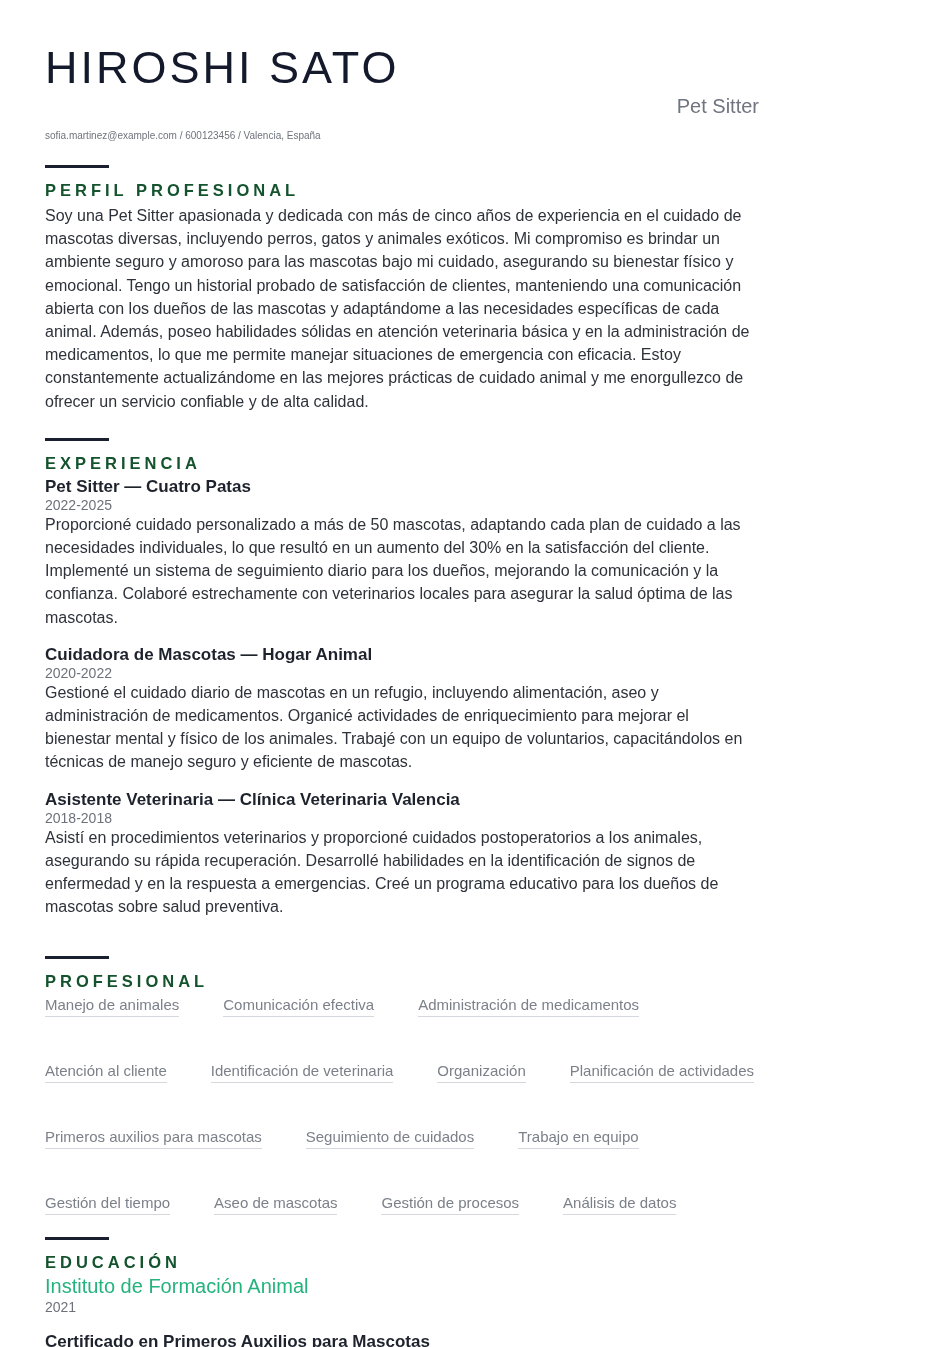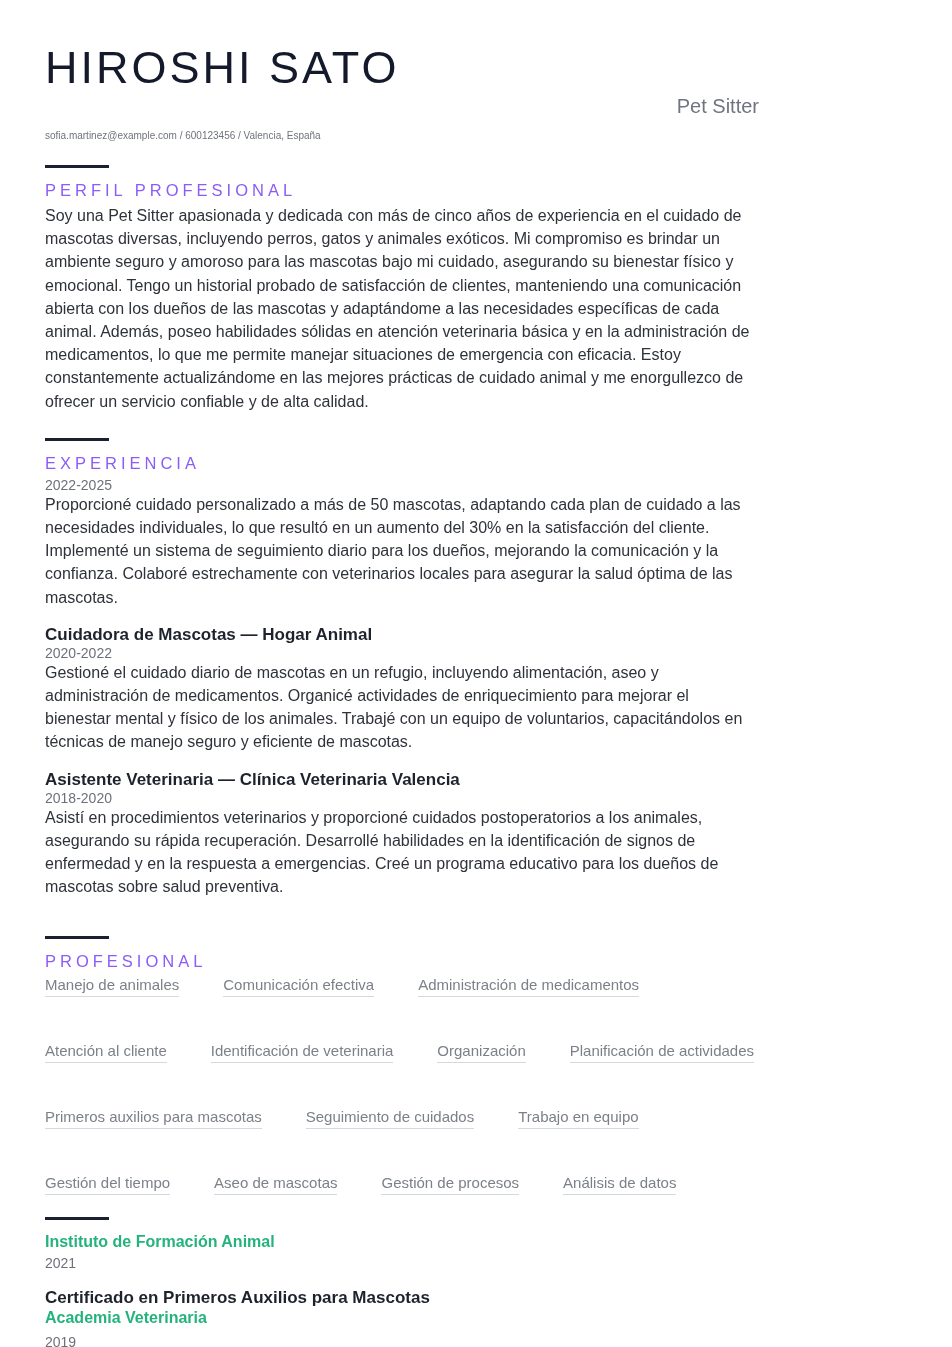--- a/index.html
+++ b/index.html
@@ -37,47 +37,46 @@
     }
     .section { margin-top: 0; }
     .rule {
       width: 64px;
       height: 3px;
       background: #1a2030;
       margin-bottom: 12px;
     }
     .section-title {
       font-size: 16.5px;
-      font-weight: 400;
+      font-weight: 700;
       letter-spacing: 4px;
-      color: #8b5cf6;
+      color: #14532d;
       line-height: 20px;
       margin-bottom: 4px;
     }
     .body-text {
       font-size: 16px;
       line-height: 23.2px;
       color: #2e323a;
     }
     .job-title, .edu-title {
       font-size: 17px;
       font-weight: 700;
       color: #1d222d;
       line-height: 20px;
     }
     .job-date, .edu-year {
       font-size: 14px;
       color: #6d717a;
       line-height: 16px;
     }
     .edu-inst {
-      font-size: 16px;
+      font-size: 20px;
       color: #25b37d;
       line-height: 20px;
-      font-weight: bold;
     }
     .job { margin-bottom: 16px; }
     .job:last-child { margin-bottom: 0; }
     .skills {
       display: flex;
       flex-wrap: wrap;
       column-gap: 13px;
       row-gap: 10px;
       margin-top: 0px;
       gap: 44px;
@@ -112,33 +111,34 @@
     <div class="rule"></div>
     <h2 class="section-title">PERFIL PROFESIONAL</h2>
     <p class="body-text">Soy una Pet Sitter apasionada y dedicada con más de cinco años de experiencia en el cuidado de mascotas diversas, incluyendo perros, gatos y animales exóticos. Mi compromiso es brindar un ambiente seguro y amoroso para las mascotas bajo mi cuidado, asegurando su bienestar físico y emocional. Tengo un historial probado de satisfacción de clientes, manteniendo una comunicación abierta con los dueños de las mascotas y adaptándome a las necesidades específicas de cada animal. Además, poseo habilidades sólidas en atención veterinaria básica y en la administración de medicamentos, lo que me permite manejar situaciones de emergencia con eficacia. Estoy constantemente actualizándome en las mejores prácticas de cuidado animal y me enorgullezco de ofrecer un servicio confiable y de alta calidad.</p>
   </section>
 
   <section class="section" style="margin-top:25px;">
     <div class="rule"></div>
     <h2 class="section-title">EXPERIENCIA</h2>
 
     <div class="job">
+      <div class="job-title">Pet Sitter — Cuatro Patas</div>
       <div class="job-date">2022-2025</div>
       <p class="body-text">Proporcioné cuidado personalizado a más de 50 mascotas, adaptando cada plan de cuidado a las necesidades individuales, lo que resultó en un aumento del 30% en la satisfacción del cliente. Implementé un sistema de seguimiento diario para los dueños, mejorando la comunicación y la confianza. Colaboré estrechamente con veterinarios locales para asegurar la salud óptima de las mascotas.</p>
     </div>
 
     <div class="job">
       <div class="job-title">Cuidadora de Mascotas — Hogar Animal</div>
       <div class="job-date">2020-2022</div>
       <p class="body-text">Gestioné el cuidado diario de mascotas en un refugio, incluyendo alimentación, aseo y administración de medicamentos. Organicé actividades de enriquecimiento para mejorar el bienestar mental y físico de los animales. Trabajé con un equipo de voluntarios, capacitándolos en técnicas de manejo seguro y eficiente de mascotas.</p>
     </div>
 
     <div class="job">
       <div class="job-title">Asistente Veterinaria — Clínica Veterinaria Valencia</div>
-      <div class="job-date">2018-2020</div>
+      <div class="job-date">2018-2018</div>
       <p class="body-text">Asistí en procedimientos veterinarios y proporcioné cuidados postoperatorios a los animales, asegurando su rápida recuperación. Desarrollé habilidades en la identificación de signos de enfermedad y en la respuesta a emergencias. Creé un programa educativo para los dueños de mascotas sobre salud preventiva.</p>
     </div>
   </section>
 
   <section class="section" style="margin-top:38px;">
     <div class="rule"></div>
     <h2 class="section-title">PROFESIONAL</h2>
     <div class="skills">
       <span class="skill">Manejo de animales</span>
       <span class="skill">Comunicación efectiva</span>
@@ -152,20 +152,21 @@
       <span class="skill">Trabajo en equipo</span>
       <span class="skill">Gestión del tiempo</span>
       <span class="skill">Aseo de mascotas</span>
       <span class="skill">Gestión de procesos</span>
       <span class="skill">Análisis de datos</span>
     </div>
   </section>
 
   <section class="section" style="margin-top:22px;">
     <div class="rule"></div>
+    <h2 class="section-title">EDUCACIÓN</h2>
 
     <div class="edu">
       <div class="edu-inst">Instituto de Formación Animal</div>
       <div class="edu-year" style="margin-top:3px;">2021</div>
     </div>
 
     <div class="edu">
       <div class="edu-title">Certificado en Primeros Auxilios para Mascotas</div>
       <div class="edu-inst">Academia Veterinaria</div>
       <div class="edu-year" style="margin-top:6px;">2019</div>

